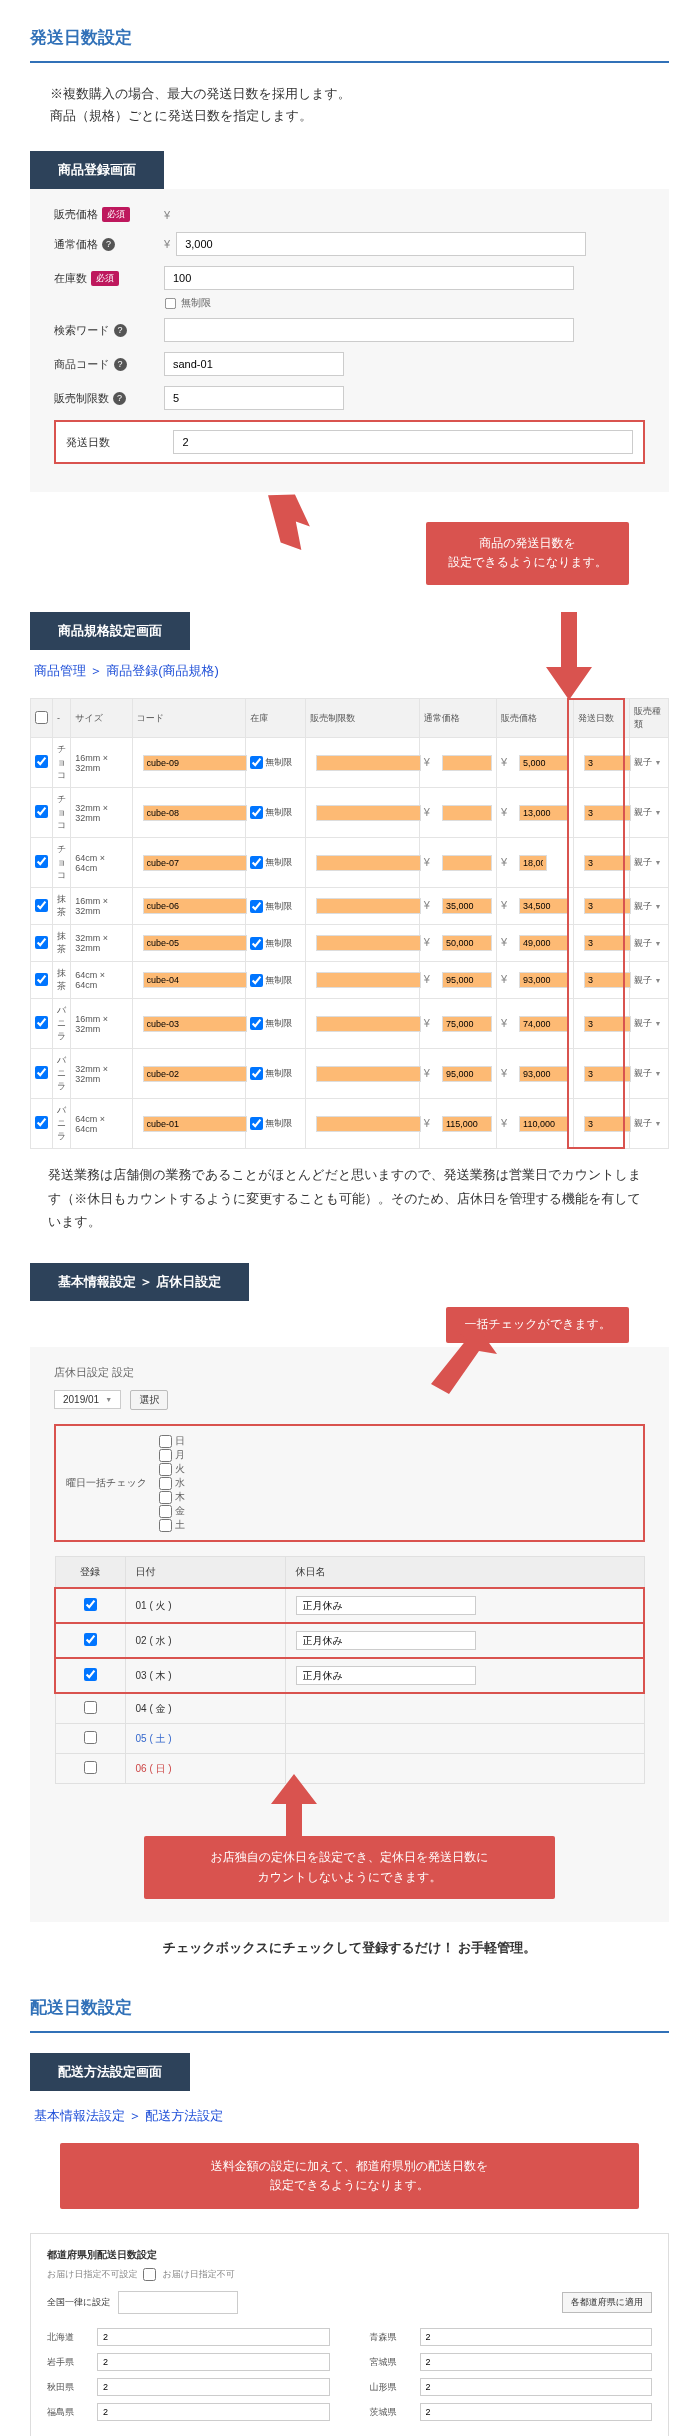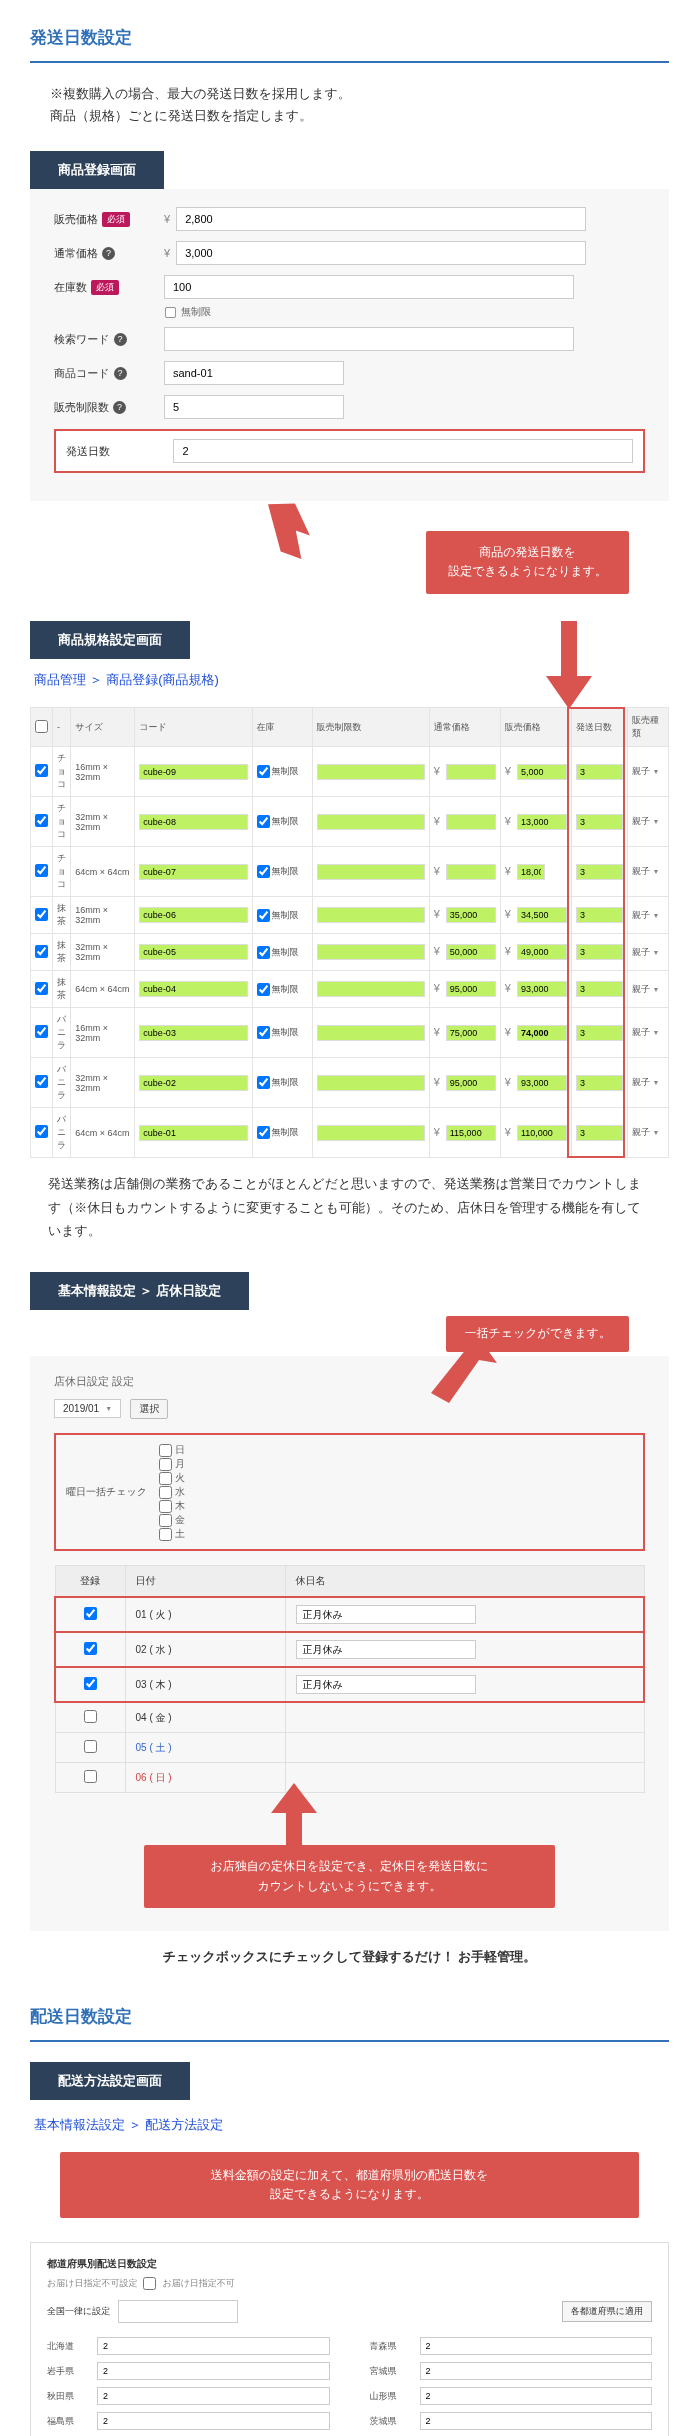--- a/index.html
+++ b/index.html
@@ -30,21 +30,21 @@
 .arrow-area{ position:relative; height:120px;}
 .callout{ position:absolute; background:#d9534f; color:#fff; padding:12px 22px; font-size:12px; text-align:center; border-radius:2px; line-height:1.6;}
 .arrow-svg{position:absolute;}
 .breadcrumb{ font-size:13px; color:#1d4ed8; margin:12px 0 18px 4px;}
 
 
 .sku-wrap{ position:relative; }
 table.sku{ width:100%; border-collapse:collapse; background:#fff; font-size:9px;}
 table.sku th{ background:#f2f2f2; padding:6px 4px; text-align:left; font-weight:400; color:#555; border:1px solid #e4e4e4;}
 table.sku td{ padding:5px 4px; border:1px solid #e4e4e4; color:#555; vertical-align:middle;}
-table.sku td input.cell{ width:100%; border:1px solid #ddd; padding:2px 3px; font-size:9px; background:#bef264;}
+table.sku td input.cell{ width:100%; border:1px solid #ddd; padding:2px 3px; font-size:9px; background:#fdba74;margin-left:6px;}
 table.sku td .muri{ display:flex; align-items:center; gap:2px; font-size:9px;}
 .sku-hi{ position:absolute; border:2px solid #d9534f; pointer-events:none;}
 .desc-block{ padding:14px 18px 30px; font-size:13px; line-height:1.8;}
 
 
 .holiday-head{ font-size:11px; color:#666; margin-bottom:10px;}
 .month-sel{ display:inline-flex; align-items:center; gap:6px; border:1px solid #ccc; padding:3px 8px; font-size:10px; background:#fff;}
 .chev{ font-size:7px; color:#888;}
 .btn-sm{ display:inline-block; border:1px solid #bbb; background:#f4f4f4; padding:2px 8px; font-size:10px; border-radius:2px; margin-left:6px;}
 .dow-bar{ border:2px solid #d9534f; padding:8px 10px; display:flex; align-items:center; gap:12px; font-size:10px; margin:14px 0;}
@@ -83,21 +83,20 @@
 
   
   <div class="panel-title">商品登録画面</div>
   <div class="panel-body">
     <div class="frow">
       <span class="lbl">
           <span>販売価格</span>
           <span class="badge-req">必須</span>
         </span>
       <span class="yen">¥</span>
-      <input class="txt w-long" value="2,800" style="">
     </div>
     <div class="frow">
       <span class="lbl">
           <span>通常価格</span>
           <span class="help-q">?</span>
         </span>
       <span class="yen">¥</span>
       <input class="txt w-long" value="3,000" style="">
     </div>
     <div class="frow">
@@ -281,21 +280,21 @@
             <td>16mm × 32mm</td>
             <td><input class="cell" value="cube-03" style=""></td>
             <td>
               <span class="muri">
                 <input type="checkbox" checked="" style="">
                 <span>無制限</span>
               </span>
             </td>
             <td><input class="cell" style=""></td>
             <td style="white-space:nowrap;"><span class="yen">¥</span><input class="cell" style="width: 50px;" value="75,000"></td>
-            <td style="white-space:nowrap;"><span class="yen">¥</span><input class="cell" style="width: 50px; font-weight: bold;" value="74,000"></td>
+            <td style="white-space:nowrap;"><span class="yen">¥</span><input class="cell" style="width: 50px;" value="74,000"></td>
             <td><input class="cell" value="3" style=""></td>
             <td>親子 <span class="chev">▼</span></td>
           </tr>
           <tr>
             <td><input type="checkbox" checked="" style=""></td>
             <td>バニラ</td>
             <td>32mm × 32mm</td>
             <td><input class="cell" value="cube-02" style=""></td>
             <td>
               <span class="muri">

